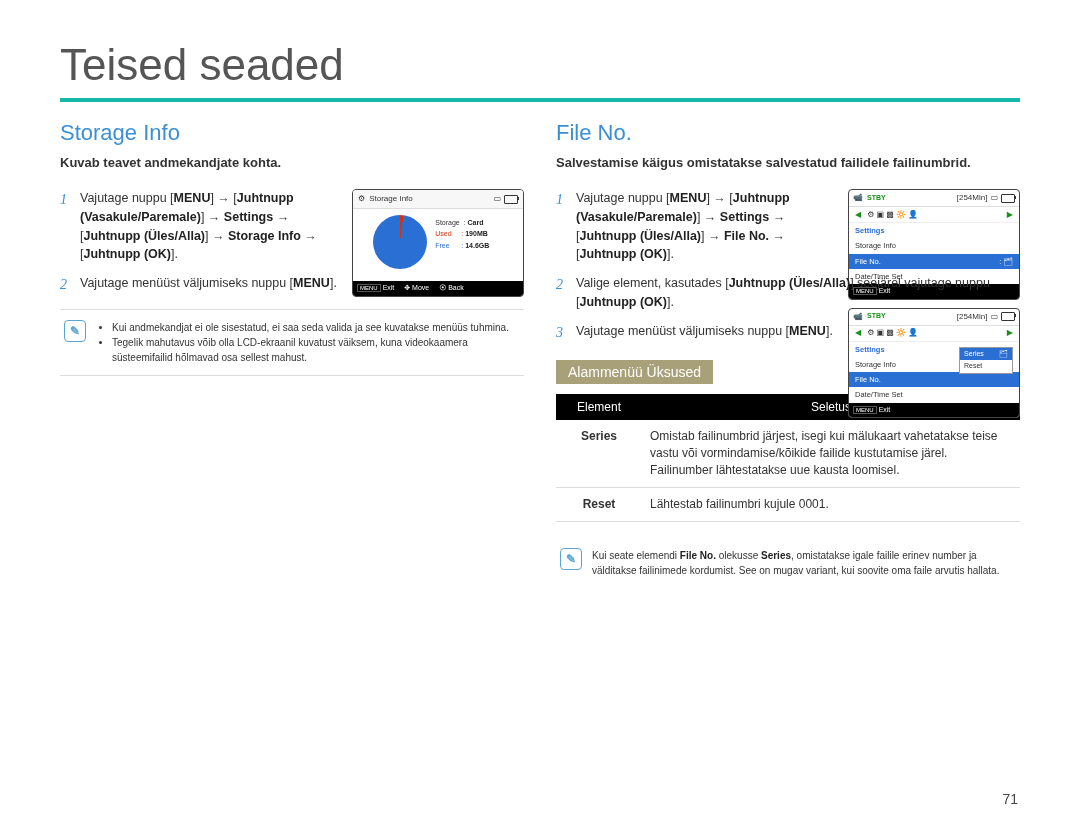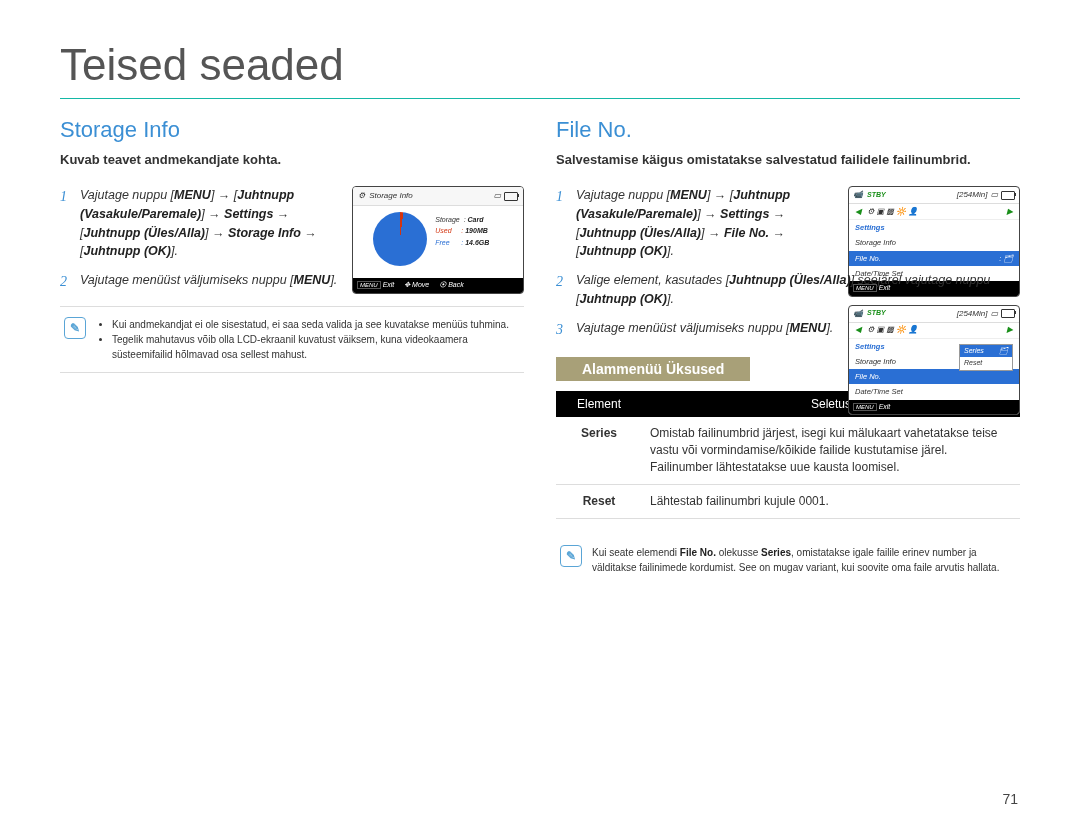--- a/index.html
+++ b/index.html
@@ -17,21 +17,21 @@
     padding: 40px 60px 20px 60px;
     box-sizing: border-box;
     height: 100%;
     position: relative;
   }
   .page-title {
     font-size: 44px;
     font-weight: 300;
     color: #555;
     padding-bottom: 8px;
-    border-bottom: 1px solid #14b8a6;
+    border-bottom: 4px solid #14b8a6;
     margin-bottom: 18px;
   }
   .columns {
     display: flex;
     gap: 32px;
   }
   .col {
     flex: 1;
     min-width: 0;
   }
@@ -45,21 +45,20 @@
     font-size: 13px;
     margin: 0 0 12px 0;
     line-height: 1.4;
     font-weight: bold;
   }
   .step-list {
     list-style: none;
     padding: 0;
     margin: 17px 0 10px 0;
     counter-reset: step;
-    font-style: italic;
   }
   .step-list > li {
     position: relative;
     padding-left: 20px;
     margin-bottom: 10px;
     font-size: 12.5px;
     line-height: 1.5;
   }
   .step-list > li::before {
     counter-increment: step;
@@ -108,23 +107,23 @@
     line-height: 1.5;
   }
   .note-text ul {
     margin: 0;
     padding-left: 16px;
   }
   .submenu-title {
     display: inline-block;
     background: #a8a078;
     color: #fff;
-    padding: 4px 26px;
+    padding: 4px 12px;
     font-size: 14px;
-    font-weight: bold;
+    font-weight: normal;
     margin: 10px 0;
   }
   table.submenu {
     width: 100%;
     border-collapse: collapse;
     font-size: 12px;
   }
   table.submenu th {
     background: #000000;
     color: #fff;

